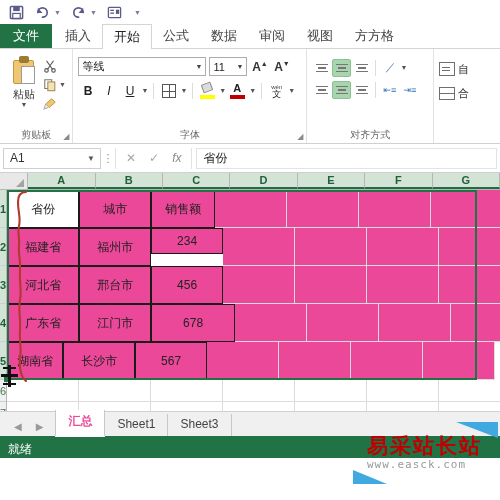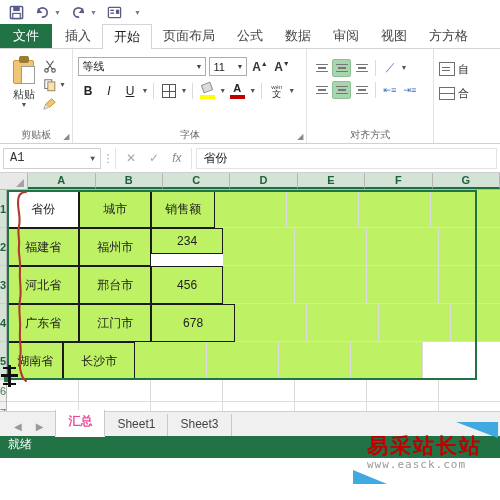--- a/index.html
+++ b/index.html
@@ -131,21 +131,21 @@
     position: relative; background: #fff; }
   .mergeico:before { content: ""; position: absolute; left: 0; right: 0; top: 5px;
     height: 1px; background: #6f6f6f; }
   .wraptxt { font-size: 11px; color: #333; white-space: nowrap; }
 
   
   .fbar { height: 29px; background: #ffffff; display: flex; align-items: center;
     padding: 0 3px; border-bottom: 1px solid #d0d0d0; }
   .namebox { width: 98px; height: 21px; border: 1px solid #cfcfcf; background: #fff;
     display: flex; align-items: center; padding: 0 6px; font-size: 12px;
-    color: #333; position: relative; font-family: Liberation Mono, monospace; }
+    color: #333; position: relative; }
   .namebox .ddarrow { right: 5px; font-size: 8px; color: #555; }
   .dots { width: 14px; text-align: center; color: #999; font-size: 11px;
     letter-spacing: 0; line-height: 9px; }
   .fxgroup { display: flex; align-items: center; gap: 13px; padding: 0 10px;
     border: 1px solid #e3e3e3; border-top: none; border-bottom: none;
     height: 21px; }
   .fxbtn { font-size: 12px; color: #a6a6a6; }
   .fxbtn.fx { font-style: italic; color: #8a8a8a; font-size: 12px; }
   .finput { flex: 1; height: 21px; border: 1px solid #e3e3e3; background: #fff;
     display: flex; align-items: center; padding: 0 6px; font-size: 12px;
@@ -171,21 +171,21 @@
     border-right: 1px solid #b6b6b6; }
   .rh { border-bottom: 1px solid #cfcfcf; font-size: 11px; color: #4a7a52;
     display: flex; align-items: center; justify-content: center;
     background: #f0f0f0; }
   .rh.selrow { background: #d3e3d5; color: #21613a; font-weight: bold; }
   .cells { flex: 1; position: relative; }
   .grow { display: flex; }
   .gcell { border-right: 1px solid #dcdcdc; border-bottom: 1px solid #dcdcdc;
     font-size: 12px; color: #222; display: flex; align-items: center;
     justify-content: center; background: #ffffff; overflow: hidden; }
-  .gcell.sel { background: #bef264; }
+  .gcell.sel { background: #ec4899; }
   .gcell.activecell { background: #ffffff; }
   .gcell.tb { border: 1px solid #1b1b1b; }
 
   .selrect { position: absolute; border: 2px solid #217346; pointer-events: none; }
   .selhandle { position: absolute; width: 5px; height: 5px; background: #217346; }
 
   
   .annot { position: absolute; left: 0; top: 0; pointer-events: none; }
 
   .rowcursor { position: absolute; width: 17px; height: 22px; }
@@ -204,21 +204,21 @@
   .navbtns { display: flex; align-items: center; gap: 14px; padding: 0 12px 4px 14px;
     font-size: 10px; color: #9a9a9a; }
   .stab { font-size: 12px; color: #444; padding: 3px 12px 5px 12px;
     border-right: 1px solid #c8c8c8; }
   .stab.active { background: #ffffff; color: #ec4899; font-weight: bold;
     border: 1px solid #c8c8c8; border-bottom: 2px solid #ffffff;
     border-top: none; margin-bottom: -1px; }
 
   
   .statusbar { height: 22px; background: #217346; display: flex;
-    align-items: flex-start; padding-left: 8px; }
+    align-items: flex-end; padding-left: 8px; }
   .statustxt { font-size: 12px; color: #ffffff; }
 
   
   .watermark { position: absolute; right: 2px; bottom: 16px; width: 145px;
     height: 70px; pointer-events: none; }
   .wm-cn { position: absolute; left: 14px; top: 18px; font-size: 21px;
     color: #c00000; font-family: "DejaVu Serif", serif; letter-spacing: 2px;
     font-weight: bold; }
   .wm-url { position: absolute; left: 14px; top: 44px; font-size: 11px;
     color: #9a9a9a; font-family: "DejaVu Sans Mono", monospace; letter-spacing: 1px; }
@@ -259,21 +259,20 @@
         <rect x="9.5" y="5" width="3.5" height="4.5" fill="#5b5b8a"></rect>
       </svg>
     </span>
     <span class="caretmini" style="margin-left:2px;">▼</span>
   </div>
 
   <div class="tabbar">
     <div class="tab file">文件</div>
     <div class="tab">插入</div>
     <div class="tab active">开始</div>
-    <div class="tab">页面布局</div>
     <div class="tab">公式</div>
     <div class="tab">数据</div>
     <div class="tab">审阅</div>
     <div class="tab">视图</div>
     <div class="tab">方方格</div>
   </div>
 
   <div class="ribbon">
 
     <div class="group g-clip">
@@ -515,20 +514,21 @@
           <div class="gcell sel tb" style="width:84px;height:38px">678</div>
           <div class="gcell sel" style="width:72px;height:38px"></div>
           <div class="gcell sel" style="width:72px;height:38px"></div>
           <div class="gcell sel" style="width:72px;height:38px"></div>
           <div class="gcell sel" style="width:72px;height:38px"></div>
         </div>
 
         <div class="grow">
           <div class="gcell sel tb" style="width:56px;height:38px">湖南省</div>
           <div class="gcell sel tb" style="width:72px;height:38px">长沙市</div>
+          <div class="gcell sel tb" style="width:72px;height:38px">567</div>
           <div class="gcell sel" style="width:72px;height:38px"></div>
           <div class="gcell sel" style="width:72px;height:38px"></div>
           <div class="gcell sel" style="width:72px;height:38px"></div>
           <div class="gcell sel" style="width:72px;height:38px"></div>
         </div>
 
         <div class="grow">
           <div class="gcell" style="width:72px;height:22px"></div>
           <div class="gcell" style="width:72px;height:22px"></div>
           <div class="gcell" style="width:72px;height:22px"></div>

